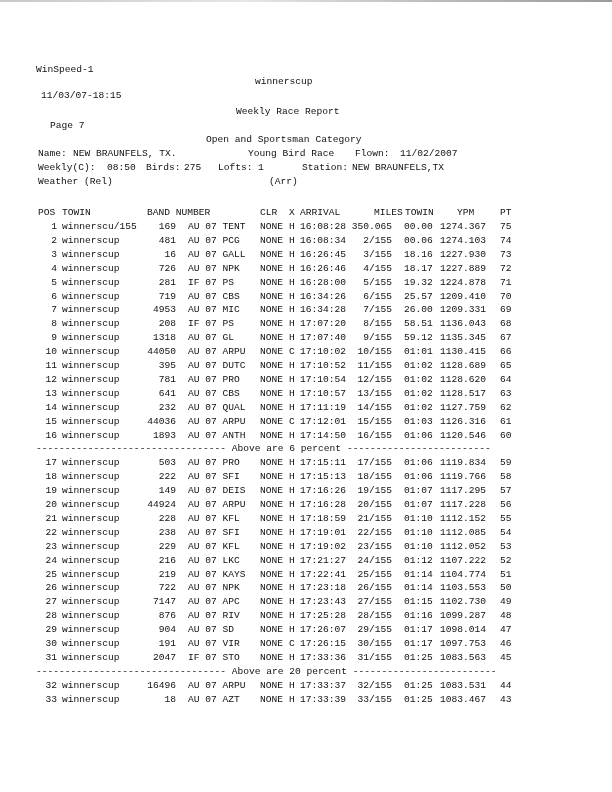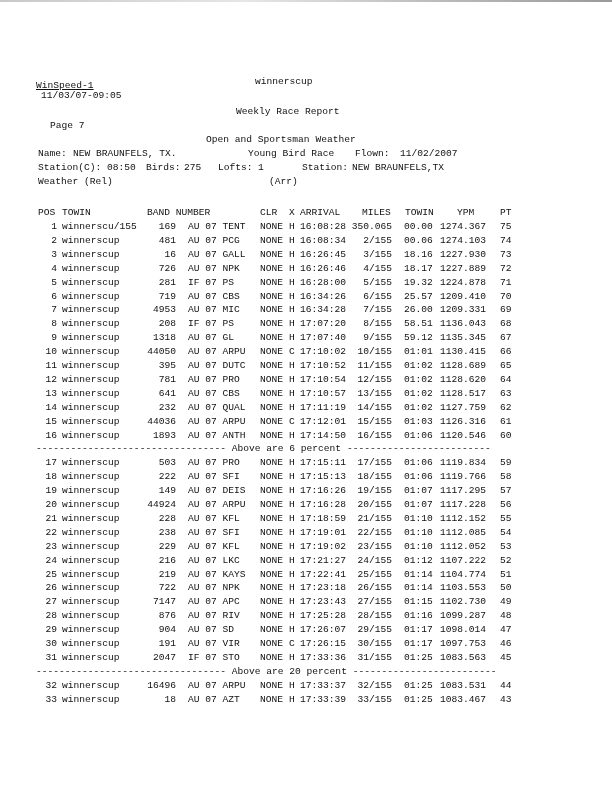--- a/index.html
+++ b/index.html
@@ -15,56 +15,56 @@
   .r { text-align: right; }
   .hdr { position: absolute; left: 0; top: 206px; height: 14px; line-height: 14px; }
   .sep { position: absolute; left: 36px; width: 562px; height: 14px; line-height: 14px; white-space: pre; overflow: hidden; }
 </style>
 </head>
 <body>
 
 <div class="topline"></div>
 
 <div>
-  <div class="t" style="left:36px;top:80px;text-decoration:underline;">WinSpeed-1</div>
+  <div class="t" style="left:36px;top:64px;">WinSpeed-1</div>
   <div class="t" style="left:255px;top:76px;">winnerscup</div>
-  <div class="t" style="left:41px;top:90px;">11/03/07-09:05</div>
+  <div class="t" style="left:41px;top:90px;">11/03/07-18:15</div>
   <div class="t" style="left:236px;top:106px;">Weekly Race Report</div>
   <div class="t" style="left:50px;top:120px;">Page 7</div>
-  <div class="t" style="left:206px;top:134px;">Open and Sportsman Weather</div>
+  <div class="t" style="left:206px;top:134px;">Open and Sportsman Category</div>
 </div>
 
 <div>
   <div class="t" style="left:38px;top:148px;">Name:</div>
   <div class="t" style="left:73px;top:148px;">NEW BRAUNFELS, TX.</div>
   <div class="t" style="left:248px;top:148px;">Young Bird Race</div>
   <div class="t" style="left:355px;top:148px;">Flown:</div>
   <div class="t" style="left:400px;top:148px;">11/02/2007</div>
 
-  <div class="t" style="left:38px;top:162px;">Station(C):</div>
+  <div class="t" style="left:38px;top:162px;">Weekly(C):</div>
   <div class="t" style="left:107px;top:162px;">08:50</div>
   <div class="t" style="left:146px;top:162px;">Birds:</div>
   <div class="t" style="left:184px;top:162px;">275</div>
   <div class="t" style="left:218px;top:162px;">Lofts:</div>
   <div class="t" style="left:258px;top:162px;">1</div>
   <div class="t" style="left:302px;top:162px;">Station:</div>
   <div class="t" style="left:352px;top:162px;">NEW BRAUNFELS,TX</div>
 
   <div class="t" style="left:38px;top:176px;">Weather (Rel)</div>
   <div class="t" style="left:269px;top:176px;">(Arr)</div>
 </div>
 
 <div class="hdr">
   <span style="left:38px;">POS</span>
   <span style="left:62px;">TOWIN</span>
   <span style="left:147px;">BAND NUMBER</span>
   <span style="left:260px;">CLR</span>
   <span style="left:289px;">X</span>
   <span style="left:300px;">ARRIVAL</span>
-  <span style="left:362px;">MILES</span>
+  <span style="left:374px;">MILES</span>
   <span style="left:405px;">TOWIN</span>
   <span style="left:457px;">YPM</span>
   <span style="left:500px;">PT</span>
 </div>
 
 <div id="rows">
     <div class="row" style="top: 220px; width: 612px;"><span class="r" style="right: 555px;">1</span><span style="left: 62px;">winnerscu/155</span><span class="r" style="right: 436px;">169</span><span style="left: 188px;">AU 07 TENT</span><span style="left: 260px;">NONE</span><span style="left: 289px;">H</span><span style="left: 300px;">16:08:28</span><span class="r" style="right: 220px;">350.065</span><span style="left: 404px;">00.00</span><span style="left: 440px;">1274.367</span><span style="left: 500px;">75</span></div>
     <div class="row" style="top: 233.9px; width: 612px;"><span class="r" style="right: 555px;">2</span><span style="left: 62px;">winnerscup</span><span class="r" style="right: 436px;">481</span><span style="left: 188px;">AU 07 PCG</span><span style="left: 260px;">NONE</span><span style="left: 289px;">H</span><span style="left: 300px;">16:08:34</span><span class="r" style="right: 220px;">2/155</span><span style="left: 404px;">00.06</span><span style="left: 440px;">1274.103</span><span style="left: 500px;">74</span></div>
     <div class="row" style="top: 247.8px; width: 612px;"><span class="r" style="right: 555px;">3</span><span style="left: 62px;">winnerscup</span><span class="r" style="right: 436px;">16</span><span style="left: 188px;">AU 07 GALL</span><span style="left: 260px;">NONE</span><span style="left: 289px;">H</span><span style="left: 300px;">16:26:45</span><span class="r" style="right: 220px;">3/155</span><span style="left: 404px;">18.16</span><span style="left: 440px;">1227.930</span><span style="left: 500px;">73</span></div>
     <div class="row" style="top: 261.7px; width: 612px;"><span class="r" style="right: 555px;">4</span><span style="left: 62px;">winnerscup</span><span class="r" style="right: 436px;">726</span><span style="left: 188px;">AU 07 NPK</span><span style="left: 260px;">NONE</span><span style="left: 289px;">H</span><span style="left: 300px;">16:26:46</span><span class="r" style="right: 220px;">4/155</span><span style="left: 404px;">18.17</span><span style="left: 440px;">1227.889</span><span style="left: 500px;">72</span></div>

